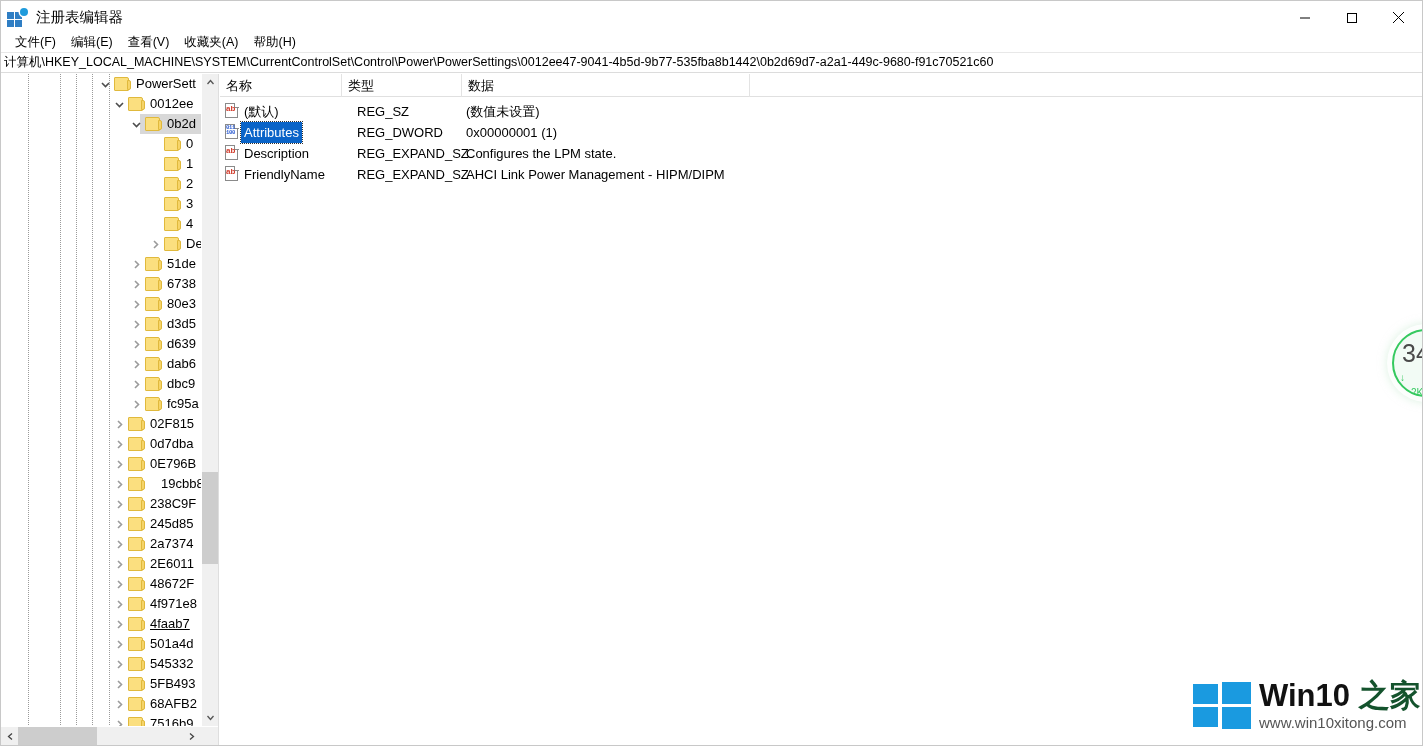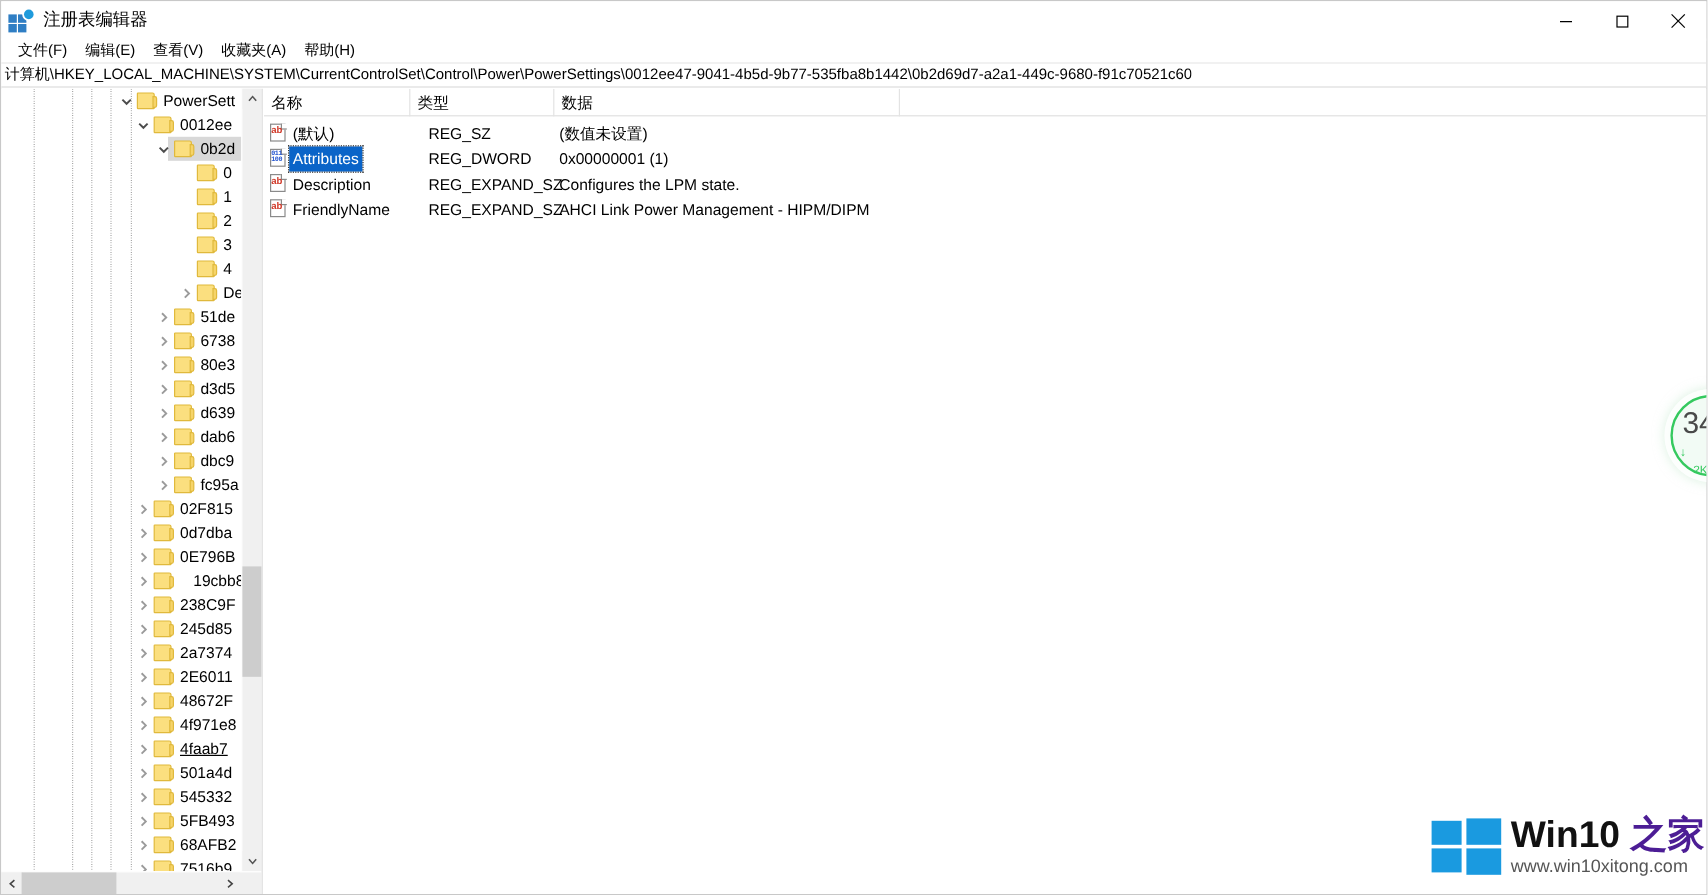--- a/index.html
+++ b/index.html
@@ -238,21 +238,21 @@
   }
   #wm-logo { position: relative; width: 58px; height: 48px; flex: 0 0 auto; }
   #wm-logo .q { position: absolute; background: #1a9ae0; }
   #wm-logo .q1 { left: 0; top: 2px; width: 25px; height: 20px; }
   #wm-logo .q2 { left: 29px; top: 0px; width: 29px; height: 22px; }
   #wm-logo .q3 { left: 0; top: 25px; width: 25px; height: 20px; }
   #wm-logo .q4 { left: 29px; top: 25px; width: 29px; height: 22px; }
   #wm-text { margin-left: 8px; }
   #wm-title { font-size: 31px; font-weight: bold; line-height: 34px; white-space: nowrap; }
   #wm-title .en { color: #111111; }
-  #wm-title .cn { color: #4c1d95; }
+  #wm-title .cn { color: #14532d; }
   #wm-url { font-size: 15px; color: #555555; line-height: 20px; white-space: nowrap; }
 </style>
 </head>
 <body>
 
 <div id="app">
 
   <div id="titlebar">
     <div id="app-icon">
       <span class="tile t1"></span>

